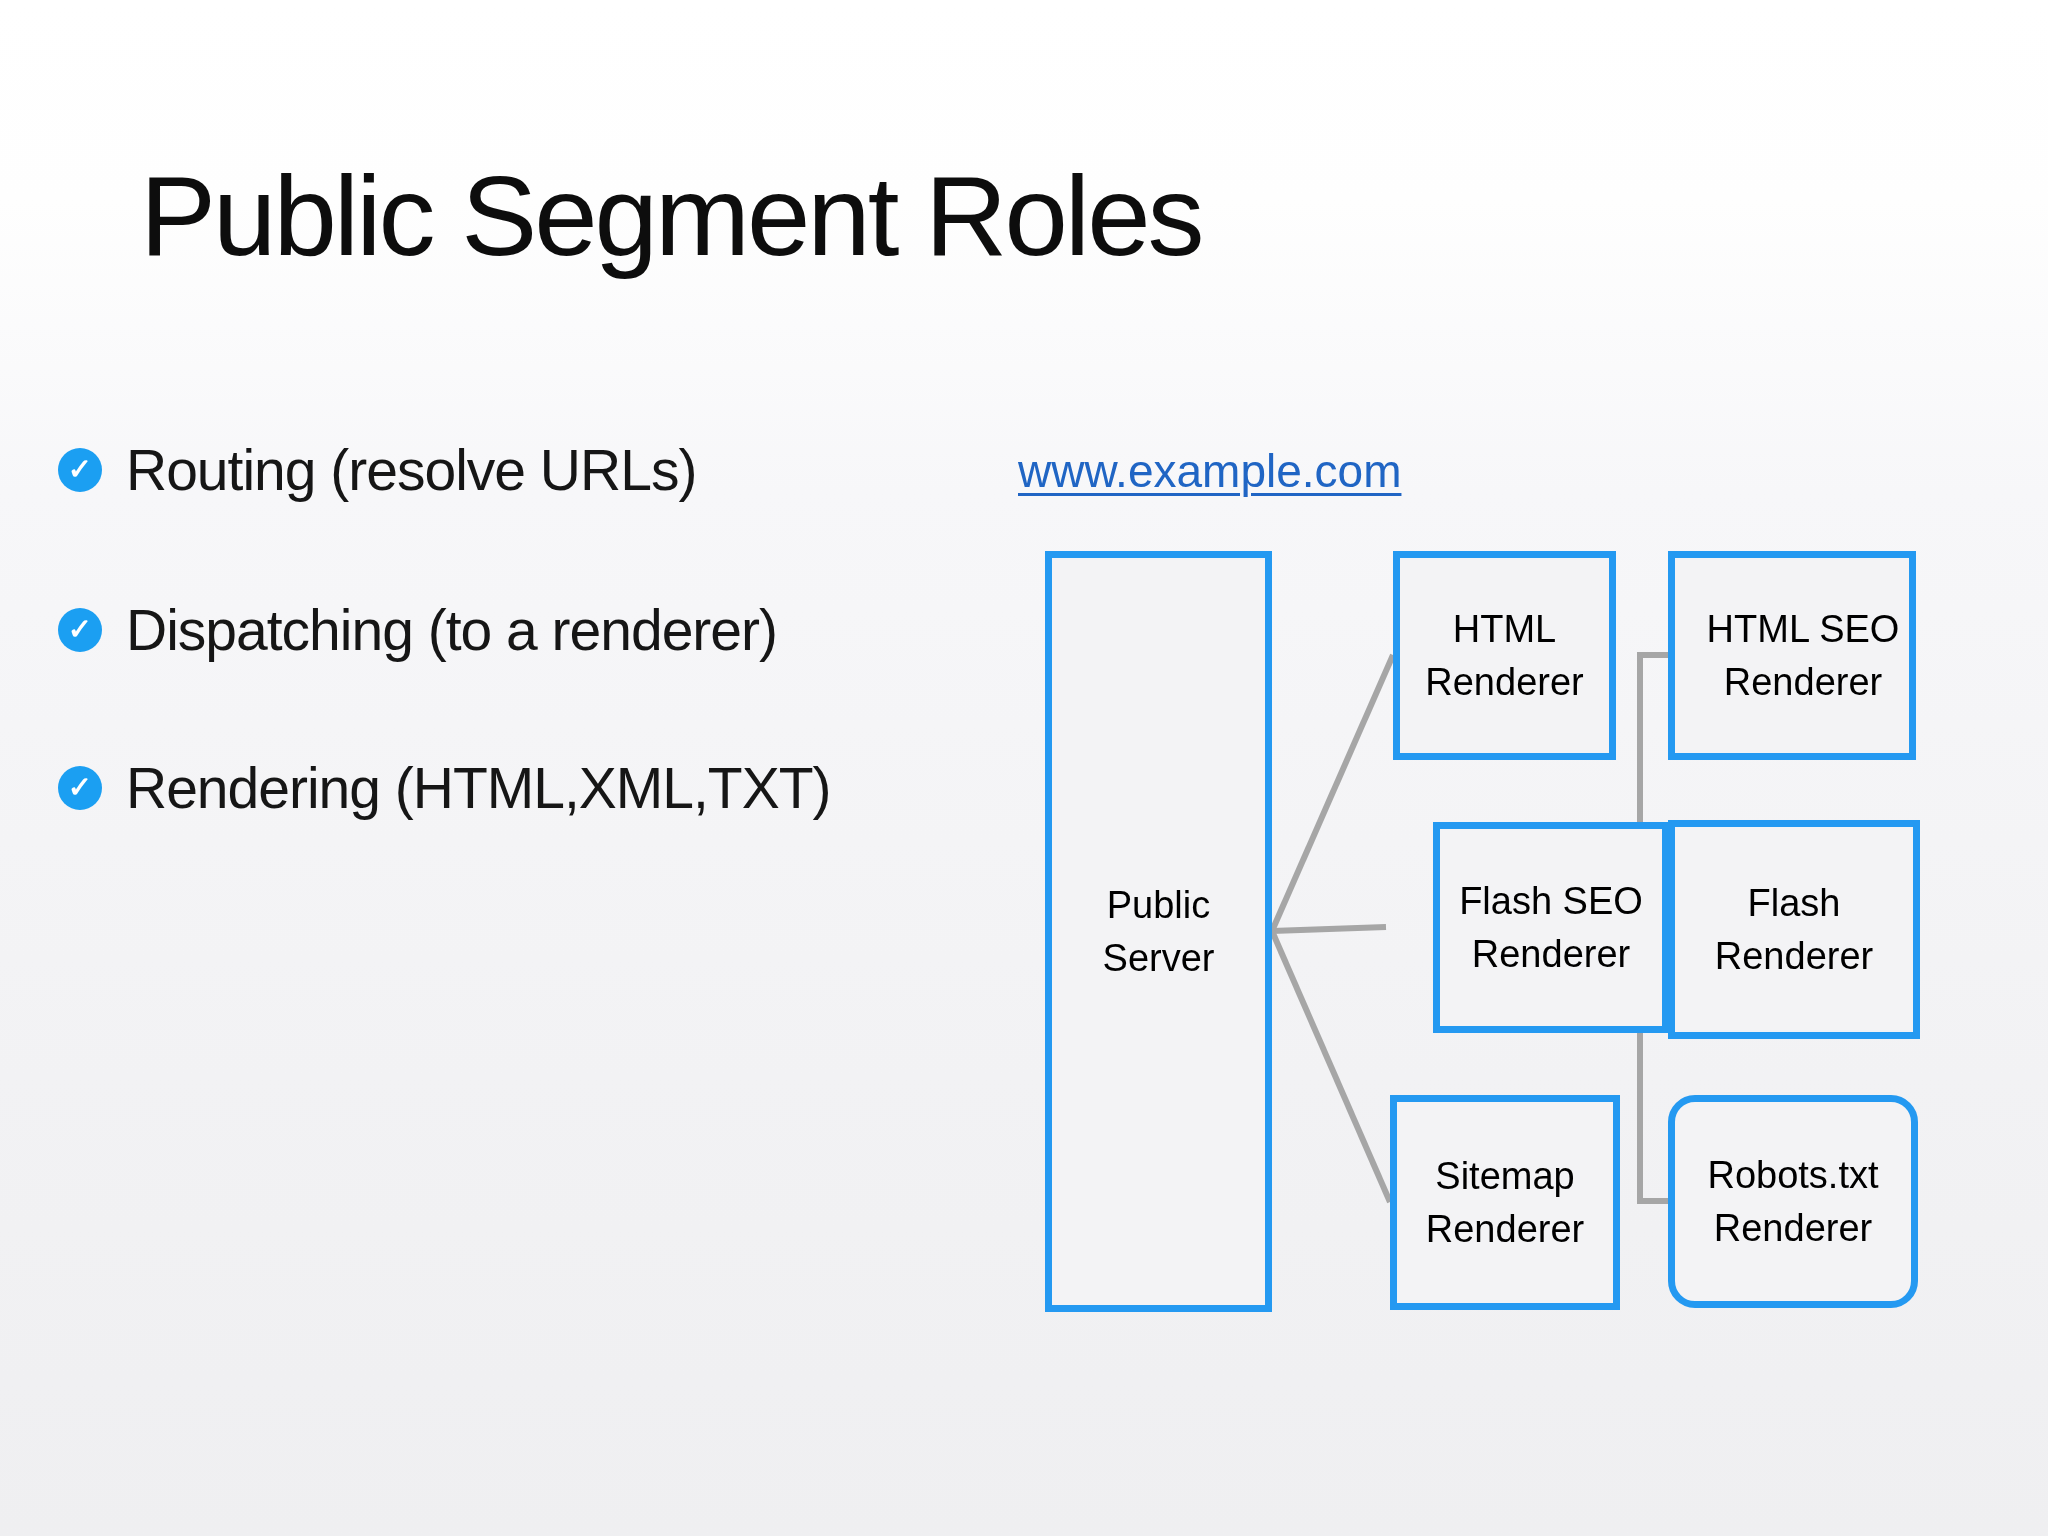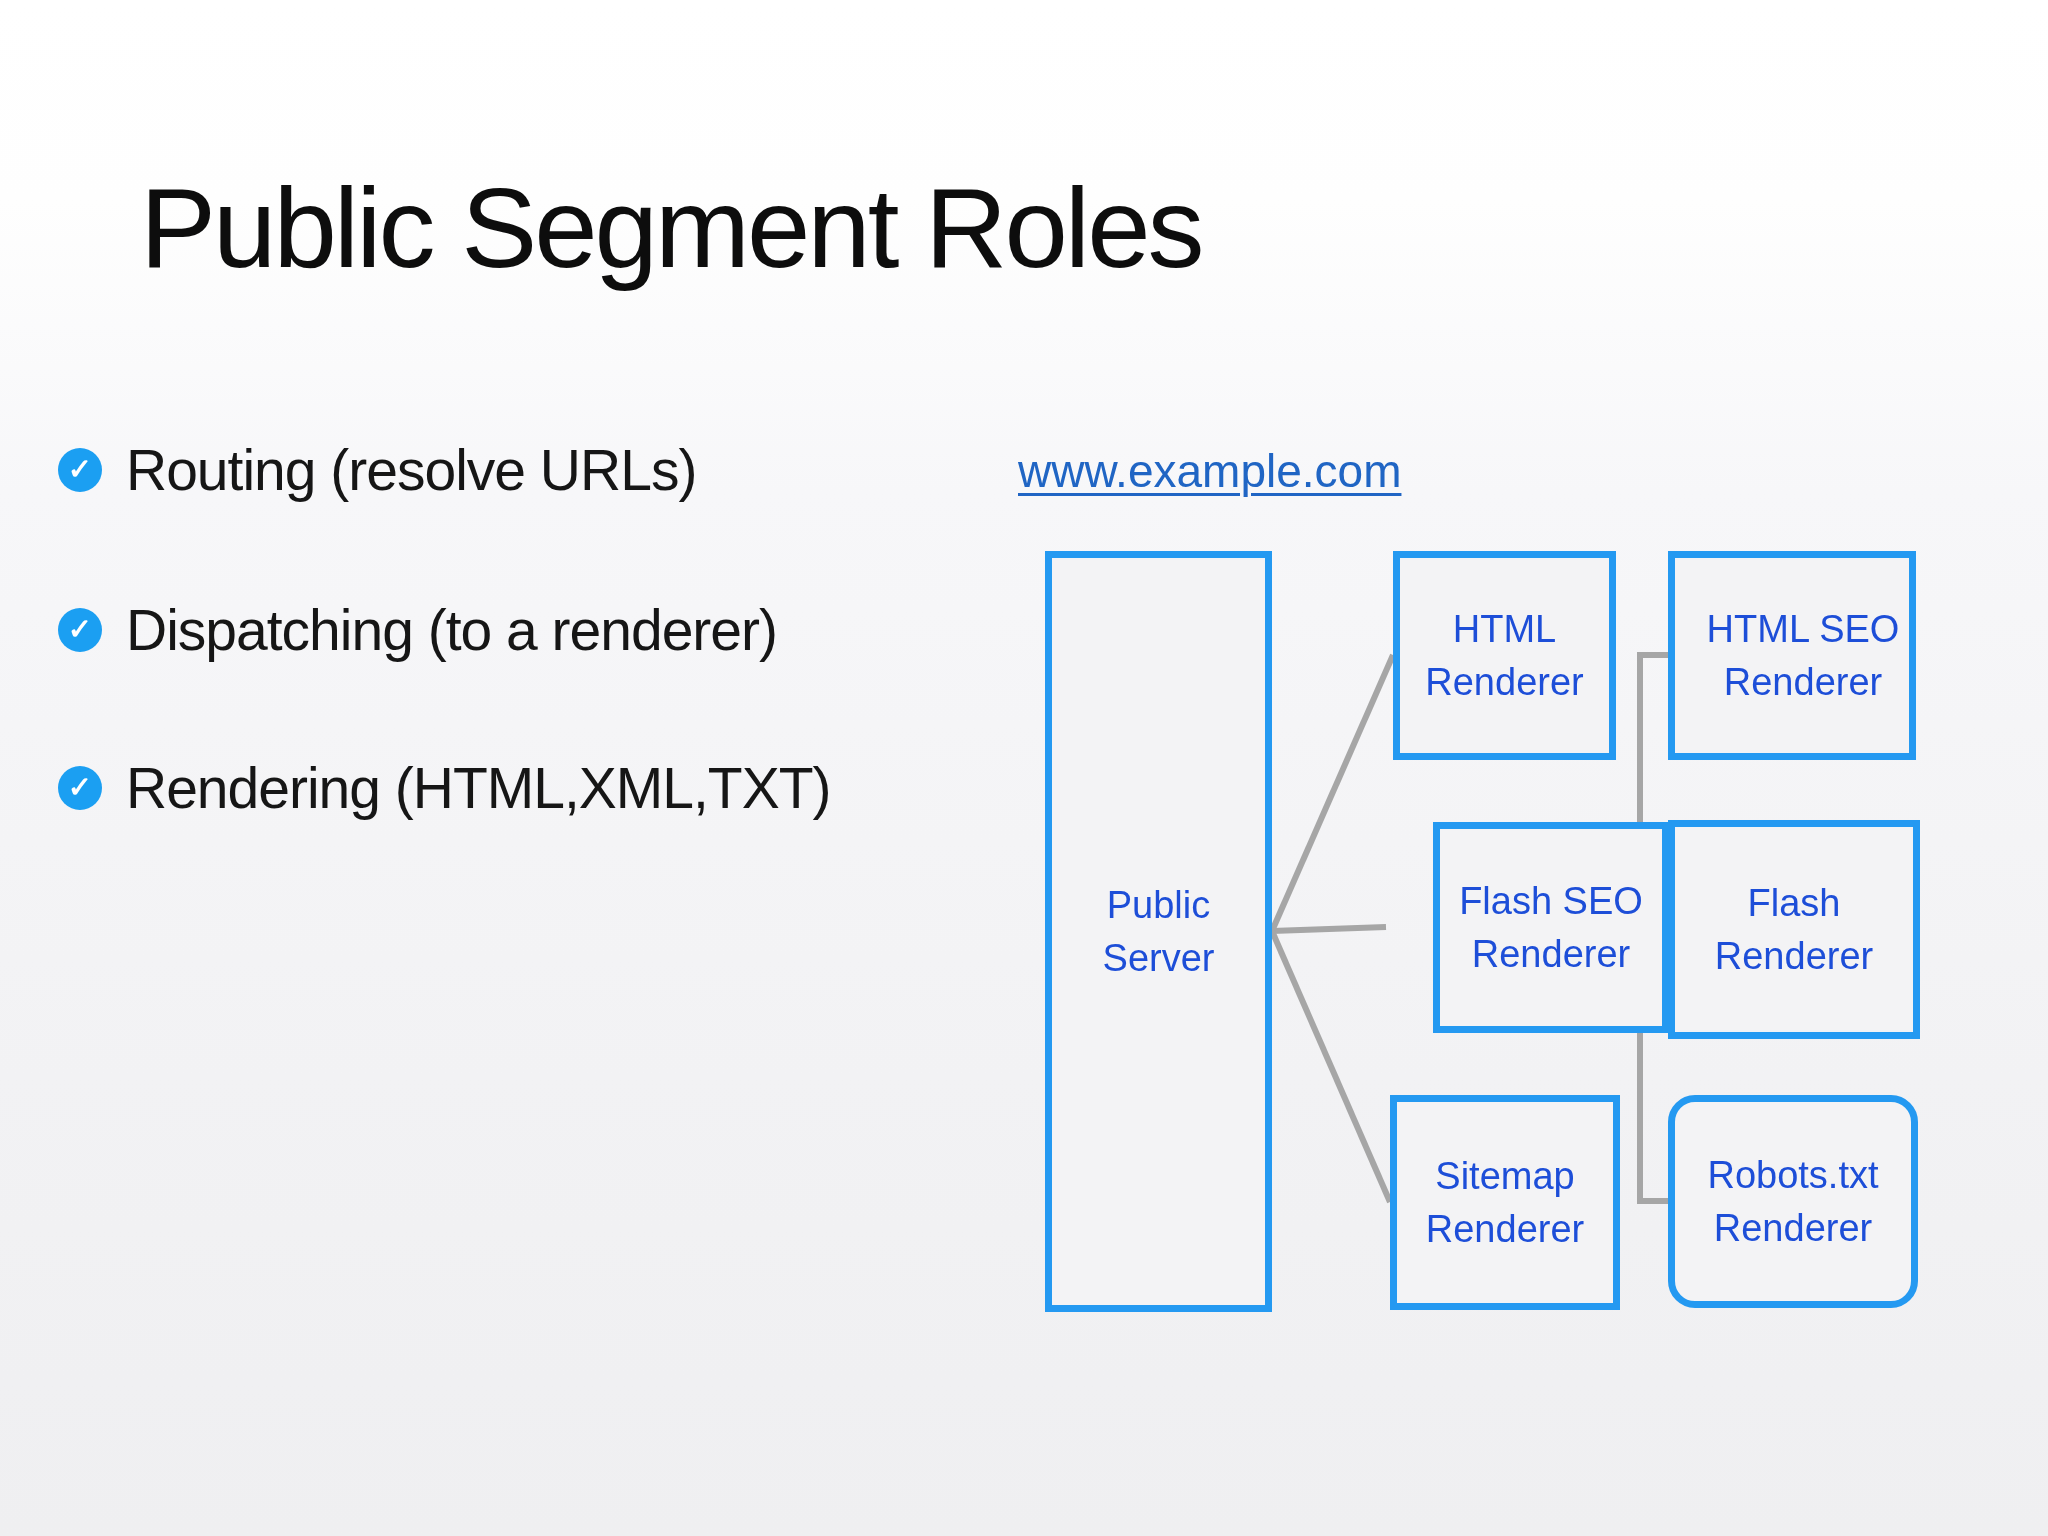--- a/index.html
+++ b/index.html
@@ -4,21 +4,21 @@
 <style>
   html,body{margin:0;padding:0;background:#ffffff;}
   .slide{
     position:relative;
     width:2048px;height:1536px;
     overflow:hidden;
     font-family:"Liberation Sans", sans-serif;
     background:linear-gradient(180deg,#ffffff 0%,#fefefe 13%,#f7f7f9 32%,#f2f2f4 70%,#efeff1 100%);
   }
   .title{
-    position:absolute;left:140px;top:162px;
+    position:absolute;left:140px;top:150px;
     margin:0;
     font-size:114px;font-weight:400;letter-spacing:-3px;
     color:#0d0d0d;white-space:nowrap;
   }
   .bullet{
     position:absolute;left:58px;height:64px;
     display:flex;align-items:center;gap:24px;white-space:nowrap;
   }
   .bullet.b0{top:438px;}
   .bullet.b1{top:598px;}
@@ -43,21 +43,21 @@
     text-decoration-thickness:3px;
     text-underline-offset:6px;
     white-space:nowrap;cursor:pointer;
   }
   svg.connectors{position:absolute;left:0;top:0;width:2048px;height:1536px;}
   .node{
     position:absolute;
     box-sizing:border-box;
     border:7px solid #2499f1;
     background:#f3f3f5;
-    color:#1d4ed8;
+    color:#000000;
     display:flex;align-items:center;justify-content:center;
     text-align:center;
     font-size:38px;line-height:53px;
     padding:0 6px;
   }
   .node.public-server {left:1045px;top:551px;width:227px;height:761px;}
   .node.html-renderer {left:1393px;top:551px;width:223px;height:209px;}
   .node.html-seo     {left:1668px;top:551px;width:248px;height:209px;padding-left:28px;}
   .node.flash-seo    {left:1386px;top:822px;width:236px;height:211px;margin-left:47px;}
   .node.flash        {left:1668px;top:820px;width:252px;height:219px;}

